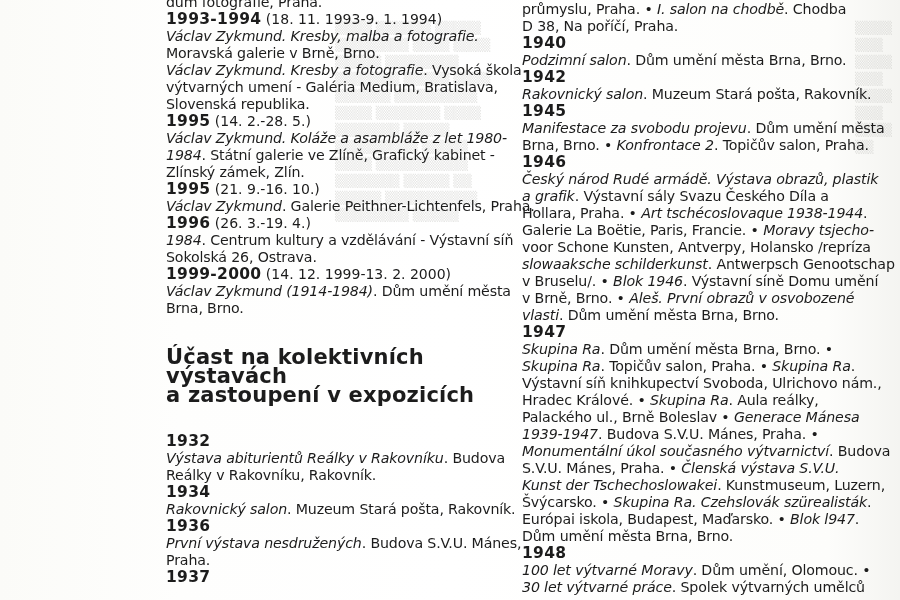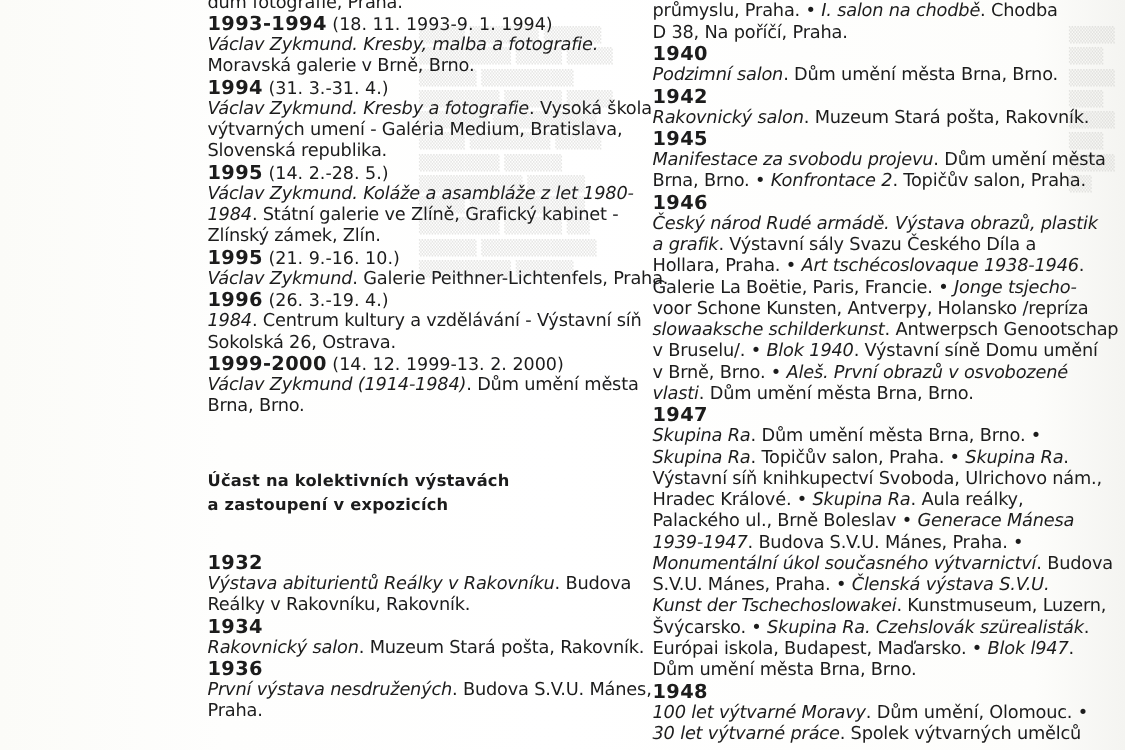--- a/index.html
+++ b/index.html
@@ -14,21 +14,21 @@
     position:absolute; color:#c9c9c6; opacity:0.45; font-size:12px; line-height:17px;
     pointer-events:none; white-space:nowrap; overflow:hidden;
   }
   .col { position:absolute; font-size:14.2px; line-height:17px; letter-spacing:-0.15px; }
   .col-left { left:166px; top:-6px; width:340px; }
   .col-right { left:522px; top:1px; width:330px; }
   .line { white-space:nowrap; height:17px; }
   .yr { font-weight:bold; font-size:15.5px; letter-spacing:0.3px; }
   .dt { font-weight:normal; font-size:14px; letter-spacing:0; }
   i { font-style:oblique;margin-top:12px; }
-  .section-title { font-weight:bold; font-size:13px; line-height:19px; letter-spacing:0.2px;margin-top:11px; }
+  .section-title { font-weight:bold; font-size:21px; line-height:19px; letter-spacing:0.2px; }
   .gap { height:17px; }
 </style>
 </head>
 <body>
 
 <div class="page"></div>
 
 <div class="showthrough" style="left:335px;top:20px;width:170px;height:560px;">
   <div>▒▒▒▒ ▒▒▒▒▒▒ ▒▒▒▒▒</div>
     <div>▒▒▒▒▒▒▒▒ ▒▒▒▒ ▒▒▒▒</div>
@@ -53,21 +53,20 @@
     <div>▒▒▒▒</div>
     <div>▒▒</div>
 </div>
 
 <div class="col col-left">
   <div id="left1">
       <div class="line"><span>dům fotografie, Praha.</span></div>
       <div class="line"><span class="yr">1993-1994</span><span class="dt"> (18. 11. 1993-9. 1. 1994)</span></div>
       <div class="line"><i>Václav Zykmund. Kresby, malba a fotografie.</i></div>
       <div class="line"><span>Moravská galerie v Brně, Brno.</span></div>
-      <div class="line"><span class="yr">1994</span><span class="dt"> (31. 3.-31. 4.)</span></div>
       <div class="line"><i>Václav Zykmund. Kresby a fotografie</i><span>. Vysoká škola</span></div>
       <div class="line"><span>výtvarných umení - Galéria Medium,  Bratislava,</span></div>
       <div class="line"><span>Slovenská republika.</span></div>
       <div class="line"><span class="yr">1995</span><span class="dt"> (14. 2.-28. 5.)</span></div>
       <div class="line"><i>Václav Zykmund. Koláže a asambláže z let 1980-</i></div>
       <div class="line"><i>1984</i><span>. Státní galerie ve Zlíně, Grafický kabinet -</span></div>
       <div class="line"><span>Zlínský zámek, Zlín.</span></div>
       <div class="line"><span class="yr">1995</span><span class="dt"> (21. 9.-16. 10.)</span></div>
       <div class="line"><i>Václav Zykmund</i><span>. Galerie Peithner-Lichtenfels, Praha.</span></div>
       <div class="line"><span class="yr">1996</span><span class="dt"> (26. 3.-19. 4.)</span></div>
@@ -87,42 +86,43 @@
   <div class="gap" style="height:11px"></div>
   <div id="left2">
       <div class="line"><span class="yr">1932</span></div>
       <div class="line"><i>Výstava abiturientů Reálky v Rakovníku</i><span>. Budova</span></div>
       <div class="line"><span>Reálky v Rakovníku, Rakovník.</span></div>
       <div class="line"><span class="yr">1934</span></div>
       <div class="line"><i>Rakovnický salon</i><span>. Muzeum Stará pošta, Rakovník.</span></div>
       <div class="line"><span class="yr">1936</span></div>
       <div class="line"><i>První výstava nesdružených</i><span>. Budova S.V.U. Mánes,</span></div>
       <div class="line"><span>Praha.</span></div>
+      <div class="line"><span class="yr">1937</span></div>
     </div>
 </div>
 
 <div class="col col-right">
   <div id="right1">
       <div class="line"><span>průmyslu, Praha. • </span><i>I. salon na chodbě</i><span>. Chodba</span></div>
       <div class="line"><span>D 38, Na poříčí, Praha.</span></div>
       <div class="line"><span class="yr">1940</span></div>
       <div class="line"><i>Podzimní salon</i><span>. Dům umění města Brna, Brno.</span></div>
       <div class="line"><span class="yr">1942</span></div>
       <div class="line"><i>Rakovnický salon</i><span>. Muzeum Stará pošta, Rakovník.</span></div>
       <div class="line"><span class="yr">1945</span></div>
       <div class="line"><i>Manifestace za svobodu projevu</i><span>. Dům umění města</span></div>
       <div class="line"><span>Brna, Brno. •  </span><i>Konfrontace 2</i><span>. Topičův salon, Praha.</span></div>
       <div class="line"><span class="yr">1946</span></div>
       <div class="line"><i>Český národ Rudé armádě. Výstava obrazů, plastik</i></div>
       <div class="line"><i>a grafik</i><span>. Výstavní sály Svazu Českého Díla a</span></div>
-      <div class="line"><span>Hollara, Praha. • </span><i>Art tschécoslovaque 1938-1946</i><span>.</span></div>
-      <div class="line"><span>Galerie La Boëtie, Paris, Francie. • </span><i>Jonge tsjecho-</i></div>
+      <div class="line"><span>Hollara, Praha. • </span><i>Art tschécoslovaque 1938-1944</i><span>.</span></div>
+      <div class="line"><span>Galerie La Boëtie, Paris, Francie. • </span><i>Moravy tsjecho-</i></div>
       <div class="line"><span>voor Schone Kunsten, Antverpy, Holansko /repríza</span></div>
       <div class="line"><i>slowaaksche schilderkunst</i><span>. Antwerpsch Genootschap</span></div>
-      <div class="line"><span>v Bruselu/. • </span><i>Blok 1940</i><span>. Výstavní síně Domu umění</span></div>
+      <div class="line"><span>v Bruselu/. • </span><i>Blok 1946</i><span>. Výstavní síně Domu umění</span></div>
       <div class="line"><span>v Brně, Brno. • </span><i>Aleš. První obrazů v osvobozené</i></div>
       <div class="line"><i>vlasti</i><span>. Dům umění města Brna, Brno.</span></div>
       <div class="line"><span class="yr">1947</span></div>
       <div class="line"><i>Skupina Ra</i><span>. Dům umění města Brna, Brno. •</span></div>
       <div class="line"><i>Skupina Ra</i><span>. Topičův salon, Praha. • </span><i>Skupina Ra</i><span>.</span></div>
       <div class="line"><span>Výstavní síň knihkupectví Svoboda, Ulrichovo nám.,</span></div>
       <div class="line"><span>Hradec Králové. • </span><i>Skupina Ra</i><span>. Aula reálky,</span></div>
       <div class="line"><span>Palackého ul., Brně Boleslav • </span><i>Generace Mánesa</i></div>
       <div class="line"><i>1939-1947</i><span>. Budova S.V.U. Mánes, Praha. •</span></div>
       <div class="line"><i>Monumentální úkol současného výtvarnictví</i><span>. Budova</span></div>

